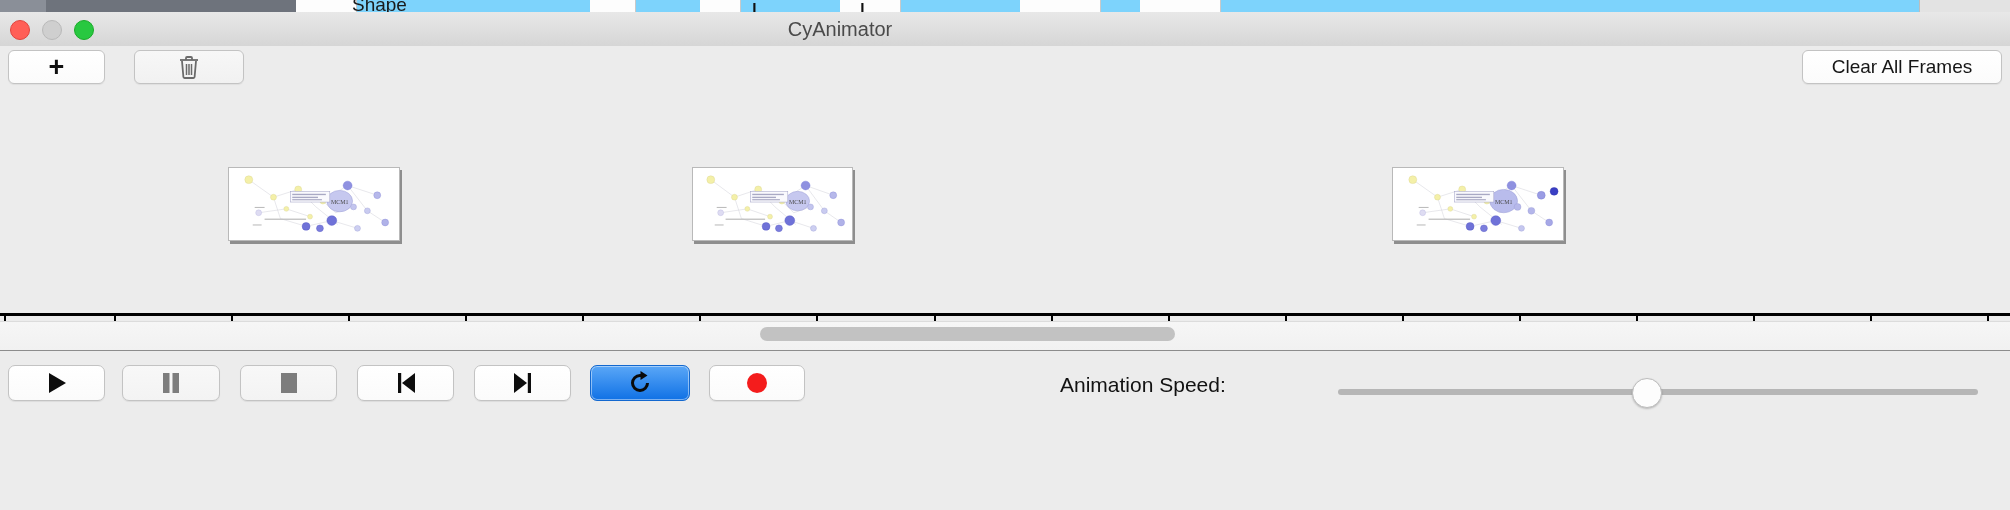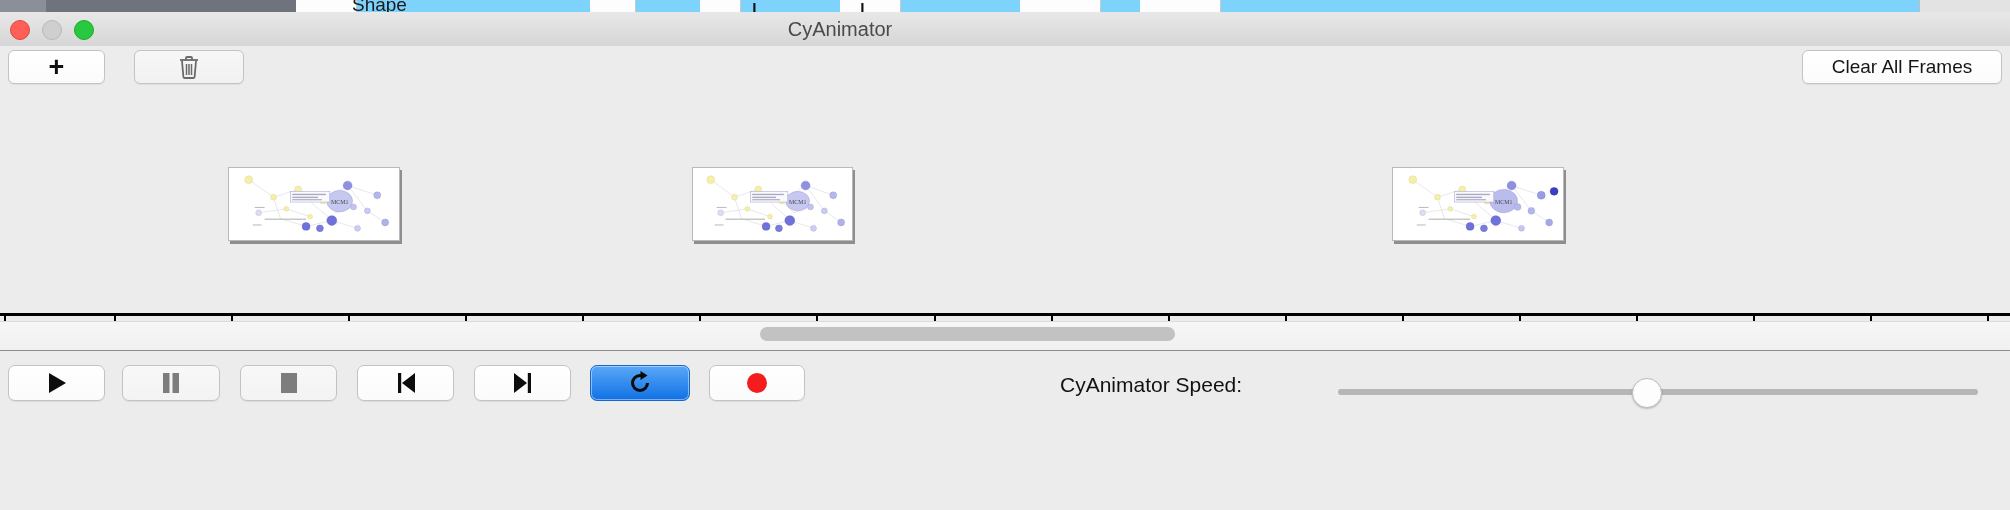--- a/index.html
+++ b/index.html
@@ -376,18 +376,18 @@
     </div>
 
     <div class="cbtn" style="left:709px;width:96px;">
       <span>
         <svg width="22" height="22" viewBox="0 0 22 22">
             <circle cx="11" cy="11" r="10" fill="#f41c1c"></circle>
           </svg>
       </span>
     </div>
 
-    <div class="speed-label">CyAnimator Speed:</div>
+    <div class="speed-label">Animation Speed:</div>
     <div class="slider-track"></div>
     <div class="slider-thumb"></div>
   </div>
 
 </div>
 
 </body></html>

